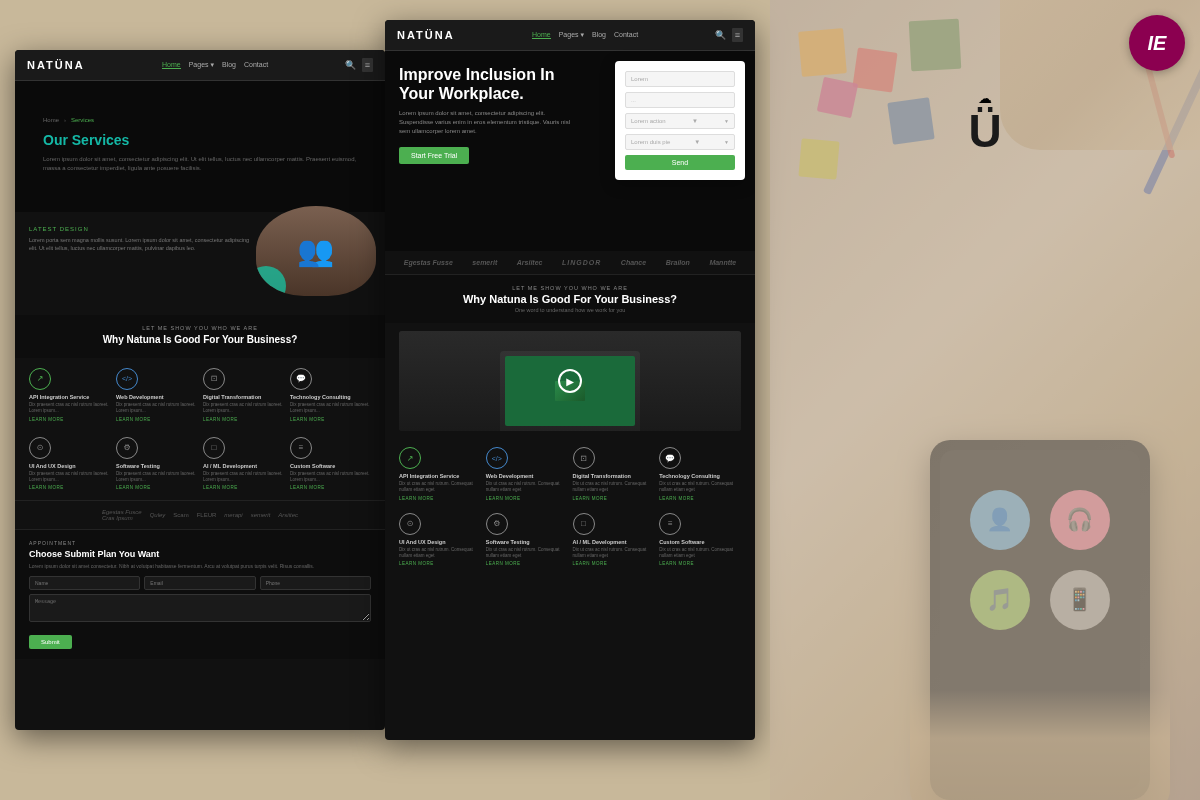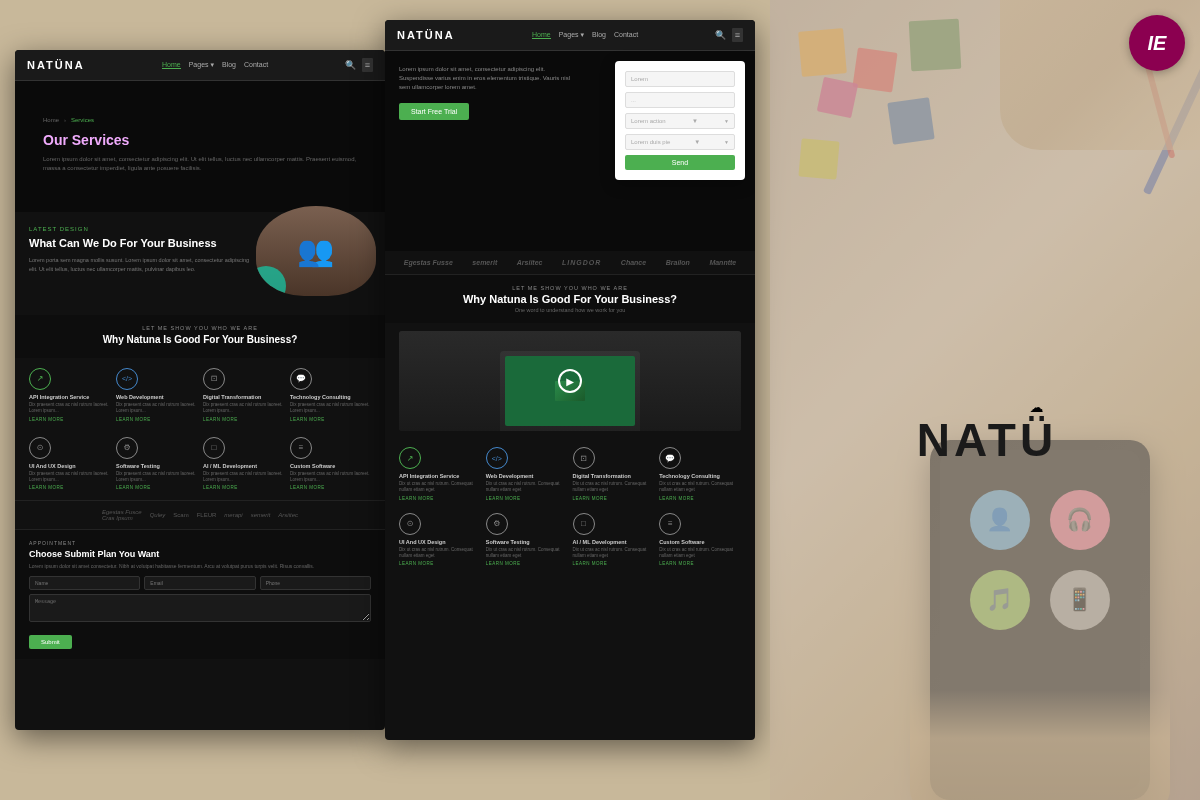--- a/index.html
+++ b/index.html
@@ -17,21 +17,21 @@
     
     .mock-nav { background: #1a1a1a; padding: 8px 12px; display: flex; align-items: center; justify-content: space-between; border-bottom: 1px solid #333; }
     .nav-logo { color: #fff; font-size: 11px; font-weight: 700; letter-spacing: 2px; }
     .nav-links { display: flex; gap: 8px; }
     .nav-link { color: #aaa; font-size: 7px; }
     .nav-link.active { color: #4caf50; border-bottom: 1px solid #4caf50; }
     .nav-right { display: flex; gap: 5px; align-items: center; }
 
     
     .hero-section { background: #0a0a0a; padding: 16px 14px; min-height: 130px; position: relative; }
-    .hero-title { color: #f0abfc; font-size: 14px; font-weight: 700; line-height: 1.3; margin-bottom: 6px; }
+    .hero-title { color: #14b8a6; font-size: 14px; font-weight: 700; line-height: 1.3; margin-bottom: 6px; }
     .hero-subtitle { color: #666; font-size: 6px; line-height: 1.4; margin-bottom: 10px; }
     .breadcrumb-bar { display: flex; gap: 5px; align-items: center; margin-bottom: 8px; }
     .breadcrumb-item { color: #666; font-size: 6px; }
     .breadcrumb-sep { color: #555; font-size: 6px; }
     .breadcrumb-item.active { color: #4caf50; }
 
     
     .content-section { padding: 12px 14px; background: #111; }
     .section-tag { color: #4caf50; font-size: 6px; text-transform: uppercase; letter-spacing: 1px; margin-bottom: 4px; }
     .section-title-lg { color: #fff; font-size: 11px; font-weight: 700; line-height: 1.3; margin-bottom: 6px; }
@@ -96,21 +96,21 @@
 
     
     .video-placeholder { margin: 8px 14px; background: #1a1a1a; border-radius: 3px; height: 100px; display: flex; align-items: center; justify-content: center; position: relative; overflow: hidden; }
     .video-bg { position: absolute; inset: 0; background: linear-gradient(180deg, #2a2a2a 0%, #1a1a1a 100%); }
     .play-btn { width: 24px; height: 24px; border-radius: 50%; border: 2px solid white; display: flex; align-items: center; justify-content: center; z-index: 1; color: white; font-size: 10px; }
 
     
     .services2 { display: grid; grid-template-columns: repeat(4,1fr); gap: 5px; padding: 8px 14px; }
 
     
-    .right-content { position: absolute; top: 0; right: 0; width: 430px; height: 800px; z-index: 3; background: rgba(200,185,165,0.6); display: flex; flex-direction: column; align-items: center; justify-content: center; padding: 35px; }
+    .right-content { position: absolute; top: 0; right: 0; width: 430px; height: 800px; z-index: 3; background: rgba(200,185,165,0.6); display: flex; flex-direction: column; align-items: center; padding: 24px; }
     .right-top-badge { position: absolute; top: 15px; right: 15px; width: 56px; height: 56px; background: #8b0050; border-radius: 50%; display: flex; align-items: center; justify-content: center; box-shadow: 0 2px 10px rgba(0,0,0,0.3); }
     .ie-text { color: white; font-size: 20px; font-weight: 900; font-style: italic; }
     .natuna-brand { text-align: center; margin-top: 20px; }
 
     
     .desk-area { position: absolute; top: 0; right: 0; width: 430px; height: 800px; overflow: hidden; z-index: 1; }
     .desk-bg { width: 100%; height: 100%; background: linear-gradient(135deg, #b8a898 0%, #d4c4b0 40%, #c0a880 70%, #9a8070 100%); }
 
     
     .cf::after { content: ''; display: table; clear: both; }
@@ -154,23 +154,20 @@
 
 <div class="right-content">
 
   <div class="right-top-badge">
     <span class="ie-text">IE</span>
   </div>
 
   <div class="natuna-brand" style="margin-top:80px;">
 
     <div style="display:flex;align-items:center;justify-content:center;gap:0;">
-      <span style="font-size:46px;font-weight:900;color:#1a1a1a;letter-spacing:4px;font-family:Arial,sans-serif;">
-        NAT
-      </span>
       <span style="position:relative;display:inline-flex;align-items:center;justify-content:center;">
         <span style="font-size:46px;font-weight:900;color:#1a1a1a;">Ü</span>
 
         <span style="position:absolute;top:-14px;left:50%;transform:translateX(-50%);font-size:14px;">☁</span>
       </span>
     </div>
   </div>
 </div>
 
 <div class="screens-area">
@@ -204,21 +201,20 @@
     </div>
 
     <div class="content-section cf" style="padding:14px;">
       <div class="team-photo">
         <div class="team-photo-inner">
           <span style="font-size:30px;">👥</span>
         </div>
         <div class="teal-circle"></div>
       </div>
       <div class="section-tag">LATEST DESIGN</div>
-      <div class="section-title-lg">What Can We Do For Your Business</div>
       <div class="section-desc">Lorem porta sem magna mollis susunt. Lorem ipsum dolor sit amet, consectetur adipiscing elit. Ut elit tellus, luctus nec ullamcorper mattis, pulvinar dapibus leo.</div>
     </div>
 
     <div class="why-section">
       <div class="why-tag">LET ME SHOW YOU WHO WE ARE</div>
       <div class="why-title">Why Natuna Is Good For Your Business?</div>
     </div>
 
     <div class="services-grid">
       <div class="service-item">
@@ -324,20 +320,21 @@
         <span class="nav-link">Blog</span>
         <span class="nav-link">Contact</span>
       </div>
       <div class="nav-right">
         <span style="color:#aaa;font-size:9px;">🔍</span>
         <span style="color:#aaa;font-size:9px;background:#333;padding:2px 3px;border-radius:1px;">≡</span>
       </div>
     </div>
 
     <div class="hero2">
+      <div class="hero2-title">Improve Inclusion In Your Workplace.</div>
       <div class="hero2-desc">Lorem ipsum dolor sit amet, consectetur adipiscing elit. Suspendisse varius enim in eros elementum tristique. Vauris nisl sem ullamcorper lorem amet.</div>
       <button class="hero2-btn">Start Free Trial</button>
 
       
       <div class="form-card">
         <div class="form-card-field">Lorem</div>
         <div class="form-card-field" style="color:#bbb;">...</div>
         <div class="form-card-field select">Lorem action <span style="margin-left:auto;font-size:6px;">▼</span></div>
         <div class="form-card-field select">Lorem duis pie <span style="margin-left:auto;font-size:6px;">▼</span></div>
         <div class="form-card-btn">Send</div>

